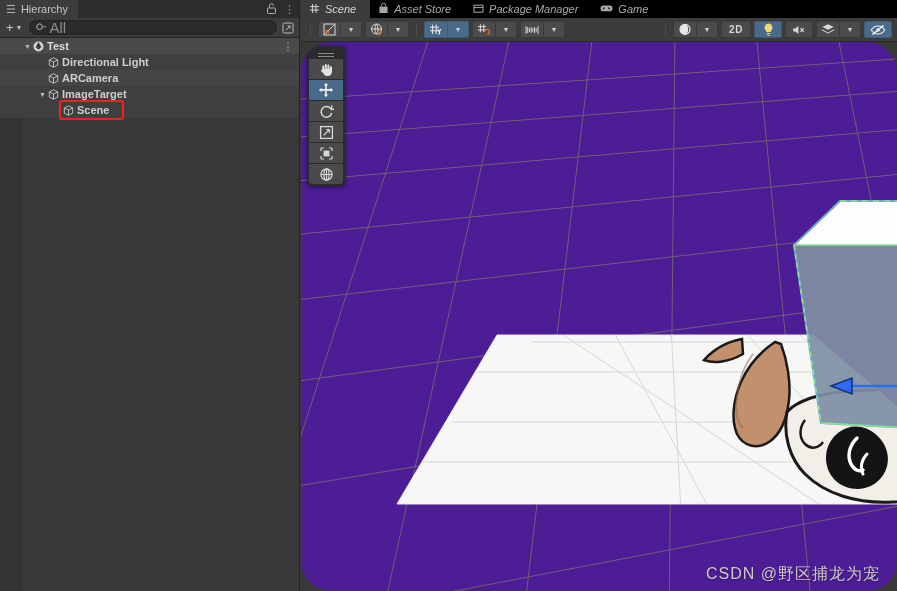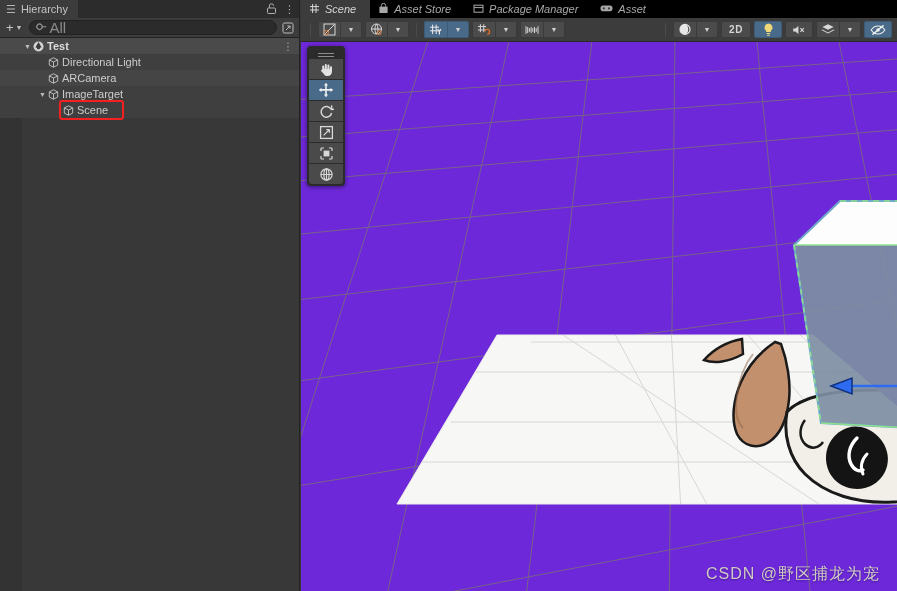--- a/index.html
+++ b/index.html
@@ -65,21 +65,21 @@
     position: relative; height: 16px; display: flex; align-items: center;
     font-size: 11px; color: #cdcdcd; white-space: nowrap;
   }
   .h-row.depth0 { background: #4a4a4a; }
   .h-row.depth1 { background: #3f3f3f; }
   .h-row.alt    { background: #454545; }
   .h-row .twisty {
     width: 11px; text-align: center; font-size: 7px; color: #bbb; flex: none;
   }
   .h-row .objicon { margin-right: 3px; flex: none; display:flex; }
-  .h-row .lbl { line-height: 1; }
+  .h-row .lbl { line-height: 1; font-weight: bold; }
   .h-row.bold .lbl { font-weight: bold; color: #dcdcdc; }
   .h-row .kebab {
     position: absolute; right: 6px; color: #b0b0b0; font-size: 10px;
   }
   .sel-box {
     position: absolute; left: 60px; top: 100px; width: 64px; height: 20px;
     border: 2px solid #f41f1f; border-radius: 3px; pointer-events: none;
   }
 
   
@@ -111,21 +111,22 @@
   .tgrp .tbtn { border-radius: 0; border-right-width: 0; }
   .tgrp .tbtn:first-child { border-radius: 2px 0 0 2px; }
   .tgrp .tbtn:last-child  { border-radius: 0 2px 2px 0; border-right-width: 1px; }
   .caret { font-size: 7px; color: #d0d0d0; }
   .spacer { flex: 1; }
   .lbl2d { font-size: 10px; font-weight: bold; color: #d4d4d4; letter-spacing: .5px; }
 
   
   .viewport {
     position: relative; width: 596px; height: 549px; overflow: hidden;
-    background: #6d28d9;
+    background: #4c1d95;
+    border-radius: 30px;
   }
   .grid-svg { position: absolute; inset: 0; }
 
   
   .palette {
     position: absolute; left: 6px; top: 4px; width: 38px;
     background: #2b2b2b; border-radius: 4px; padding: 2px;
     display: flex; flex-direction: column; gap: 1px;
     box-shadow: 0 1px 4px rgba(0,0,0,.5);
   }
@@ -280,21 +281,21 @@
               <path d="M1 4.6h9"></path>
             </svg></span>
           <span>Package Manager</span>
         </div>
         <div class="s-tab">
           <span class="glyph"><svg width="13" height="9" viewBox="0 0 13 9" fill="currentColor">
               <rect x=".5" y="1.6" width="12" height="5.6" rx="2.8"></rect>
               <circle cx="3.8" cy="4.4" r="1.1" fill="#3c3c3c"></circle>
               <circle cx="9" cy="4.4" r="1.1" fill="#3c3c3c"></circle>
             </svg></span>
-          <span>Asset</span>
+          <span>Game</span>
         </div>
       </div>
 
     <div class="s-toolbar">
       <div class="sep"></div>
 
       <div class="tgrp">
         <div class="tbtn">
           <svg width="13" height="13" viewBox="0 0 13 13" fill="none" stroke="#d8d8d8" stroke-width="1">
             <rect x="1" y="1" width="11" height="11"></rect>

